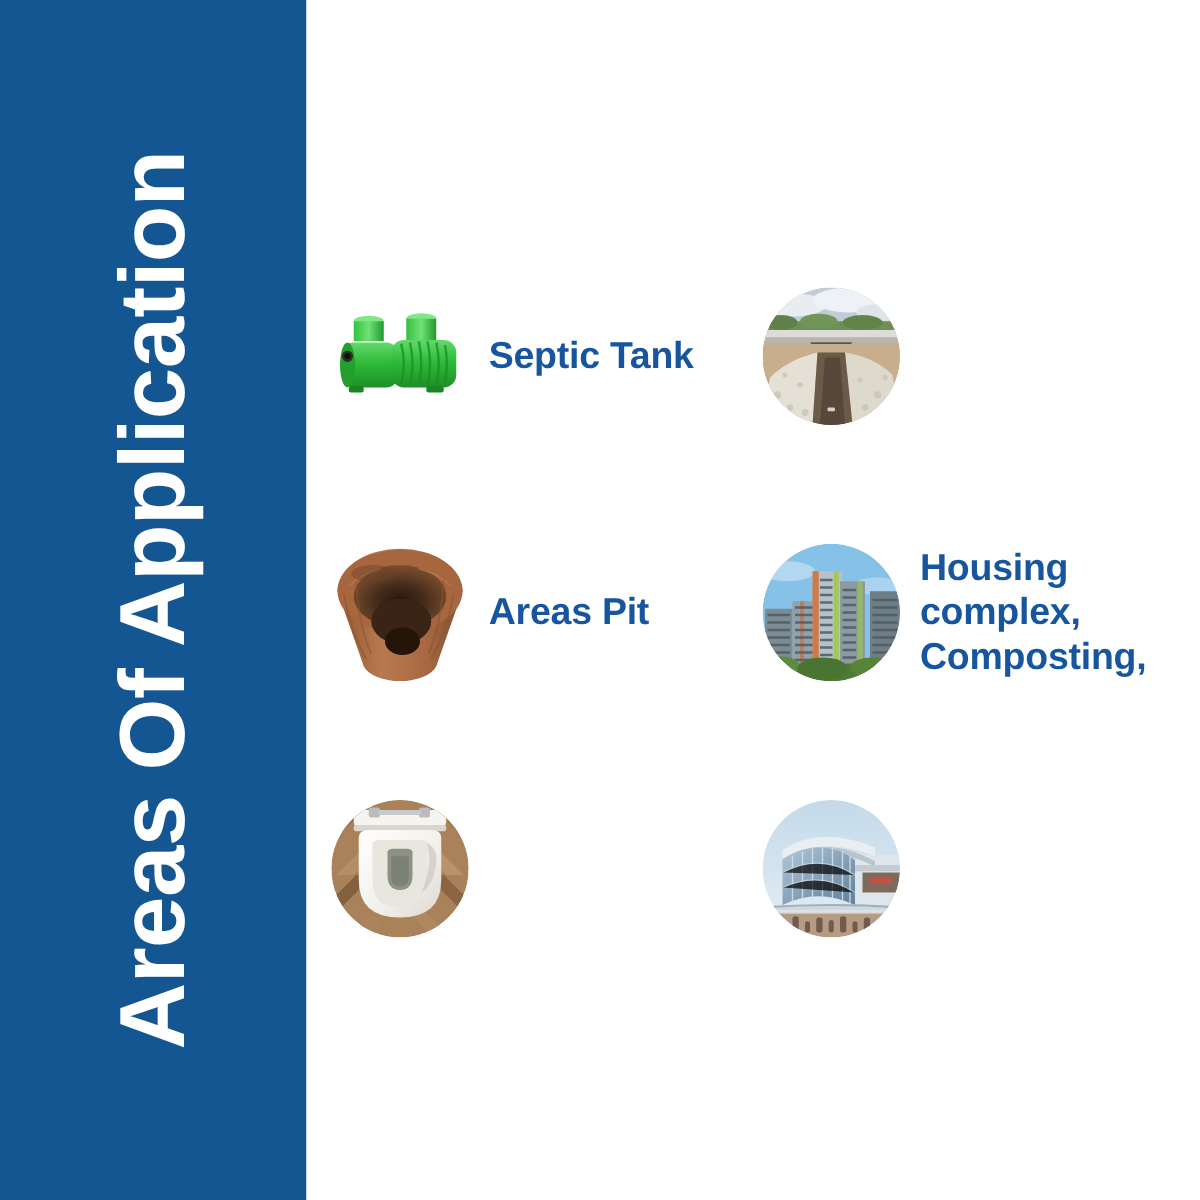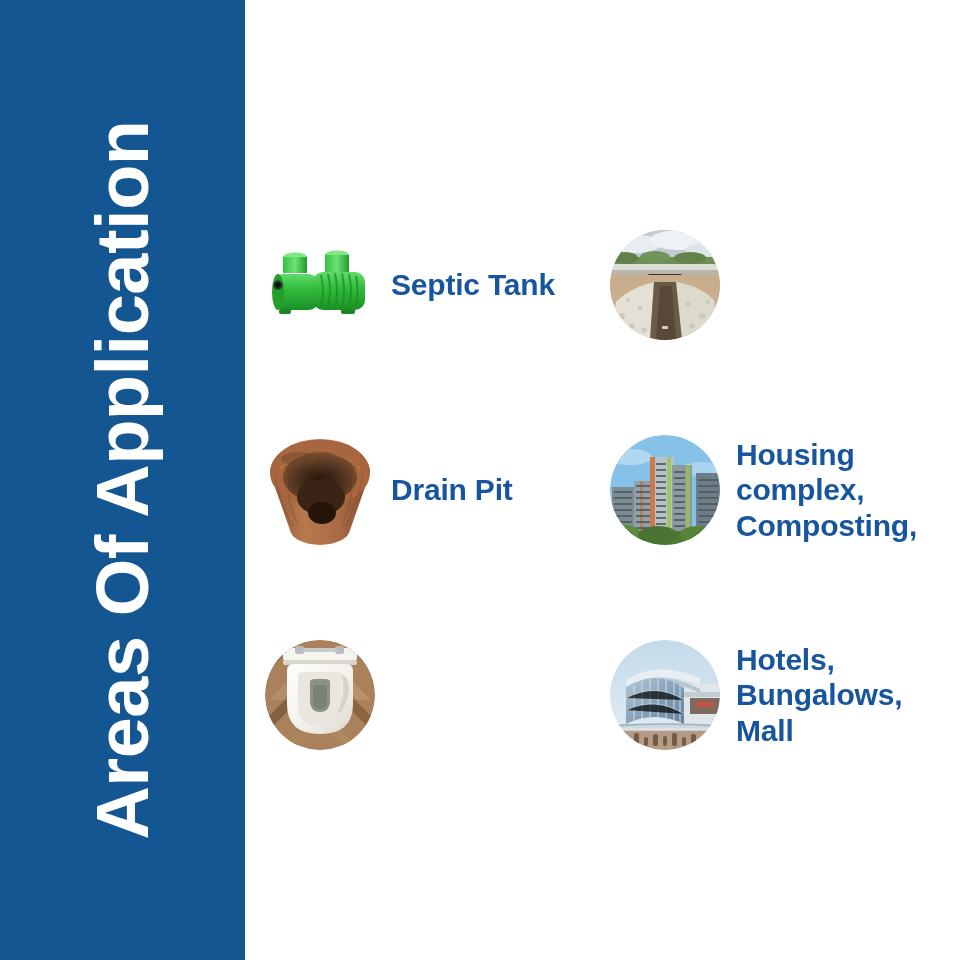--- a/index.html
+++ b/index.html
@@ -218,21 +218,21 @@
             <path d="M90 28 q-2 36 -12 60"></path>
           </g>
           <g stroke="#c08a5e" stroke-width="1.1" opacity="0.5" fill="none">
             <path d="M14 34 q10 -10 26 -14"></path>
             <path d="M70 20 q16 4 26 14"></path>
           </g>
 
           <ellipse cx="34" cy="24" rx="18" ry="7" fill="#6b4227" opacity="0.45"></ellipse>
         </svg>
       </span>
-      <span class="label">Drain Pit</span>
+      <span class="label">Areas Pit</span>
     </div>
 
     <div class="cell">
       <span class="thumb">
         <svg viewBox="0 0 110 110">
           <defs>
             <clipPath id="cpB">
                 <circle cx="55" cy="55" r="55"></circle>
               </clipPath>
           </defs>
@@ -434,19 +434,16 @@
               <rect x="62" y="93" width="5" height="13" rx="2"></rect>
               <rect x="72" y="97" width="4" height="9" rx="2"></rect>
               <rect x="81" y="94" width="5" height="12" rx="2"></rect>
               <rect x="91" y="96" width="4" height="10" rx="2"></rect>
               <rect x="100" y="94" width="5" height="12" rx="2"></rect>
             </g>
             <rect y="88" width="110" height="3" fill="#e0e7ec" opacity="0.7"></rect>
           </g>
         </svg>
       </span>
-      <span class="label">Hotels,
-Bungalows,
-Mall</span>
     </div>
 
   </div>
 </div>
 
 </body></html>

